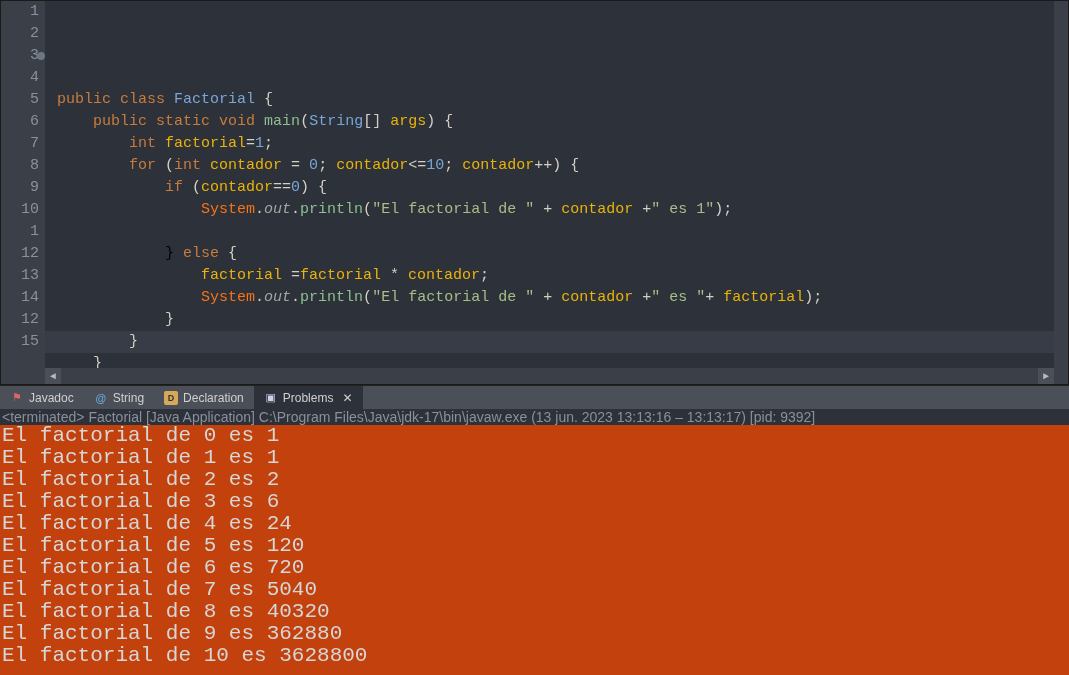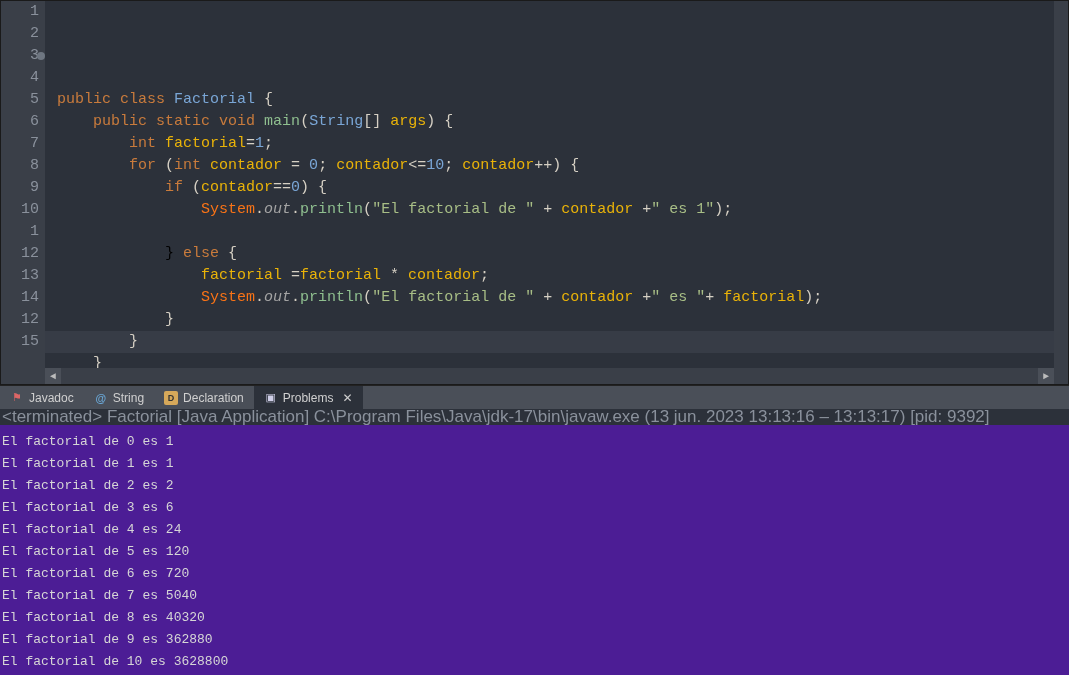--- a/index.html
+++ b/index.html
@@ -35,23 +35,23 @@
   .panel-tabs { height:24px; background:#4a4f58; display:flex; align-items:center; font-family:"Segoe UI",sans-serif; font-size:12px; color:#d0d0d0; border-top:1px solid #222; }
   .panel-tab { display:flex; align-items:center; gap:5px; padding:0 10px; height:100%; cursor:pointer; }
   .panel-tab.active { background:#2c313a; }
   .panel-tab .closex { color:#d0d0d0; font-size:12px; margin-left:4px; }
   .ico { width:14px; height:14px; display:inline-flex; align-items:center; justify-content:center; font-size:11px; }
   .ico-problems{ color:#d66; }
   .ico-javadoc{ color:#6aa7d6; font-weight:bold; font-style:italic; }
   .ico-decl{ background:#d6a85a; color:#333; border-radius:2px; font-size:9px; font-weight:bold; }
   .ico-console{ color:#cfcfe8; }
   
-  .run-status { height:16px; background:#2c313a; font-family:"Segoe UI",sans-serif; font-size:17px; color:#8a919c; padding-left:2px; line-height:16px; }
+  .run-status { height:16px; background:#2c313a; font-family:"Segoe UI",sans-serif; font-size:14px; color:#8a919c; padding-left:2px; line-height:16px; }
   
-  .console { flex:1; background:#4c1d95; color:#d6d6d6; font-size:13px; line-height:22px; padding:6px 2px; white-space:pre; overflow:hidden; }
+  .console { flex:1; background:#c2410c; color:#d6d6d6; font-size:21px; line-height:22px; padding:0 2px; white-space:pre; overflow:hidden; }
 </style>
 </head>
 <body>
 
 <div class="ide">
 
   <div class="editor-wrap">
     <div class="editor">
       <div class="gutter" id="gutter">
           <div class="ln">1</div>

